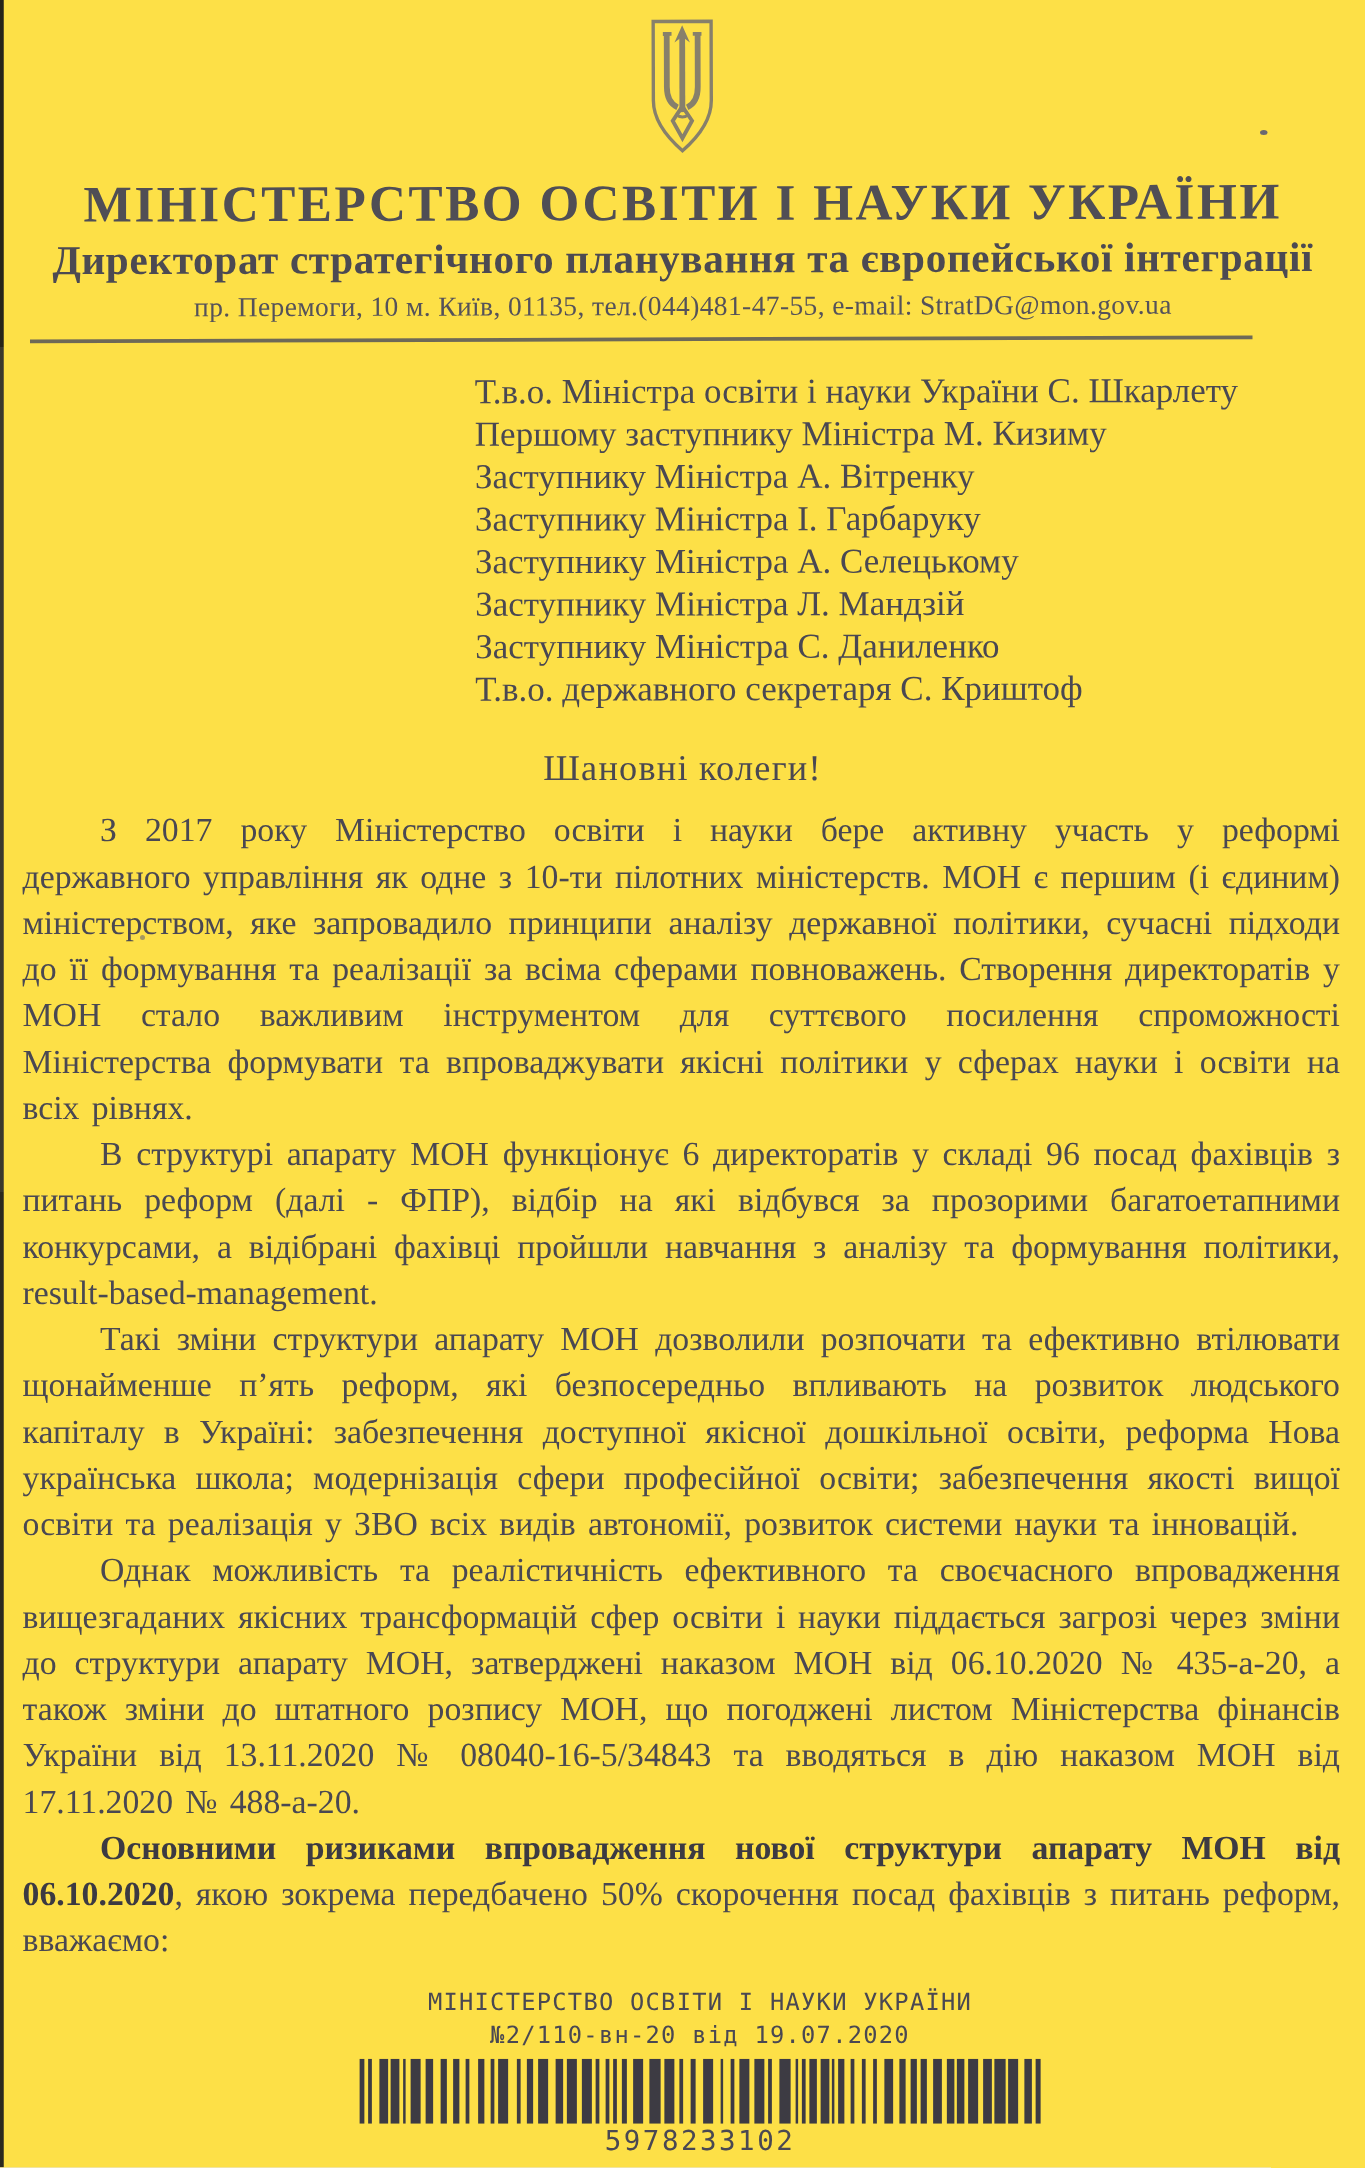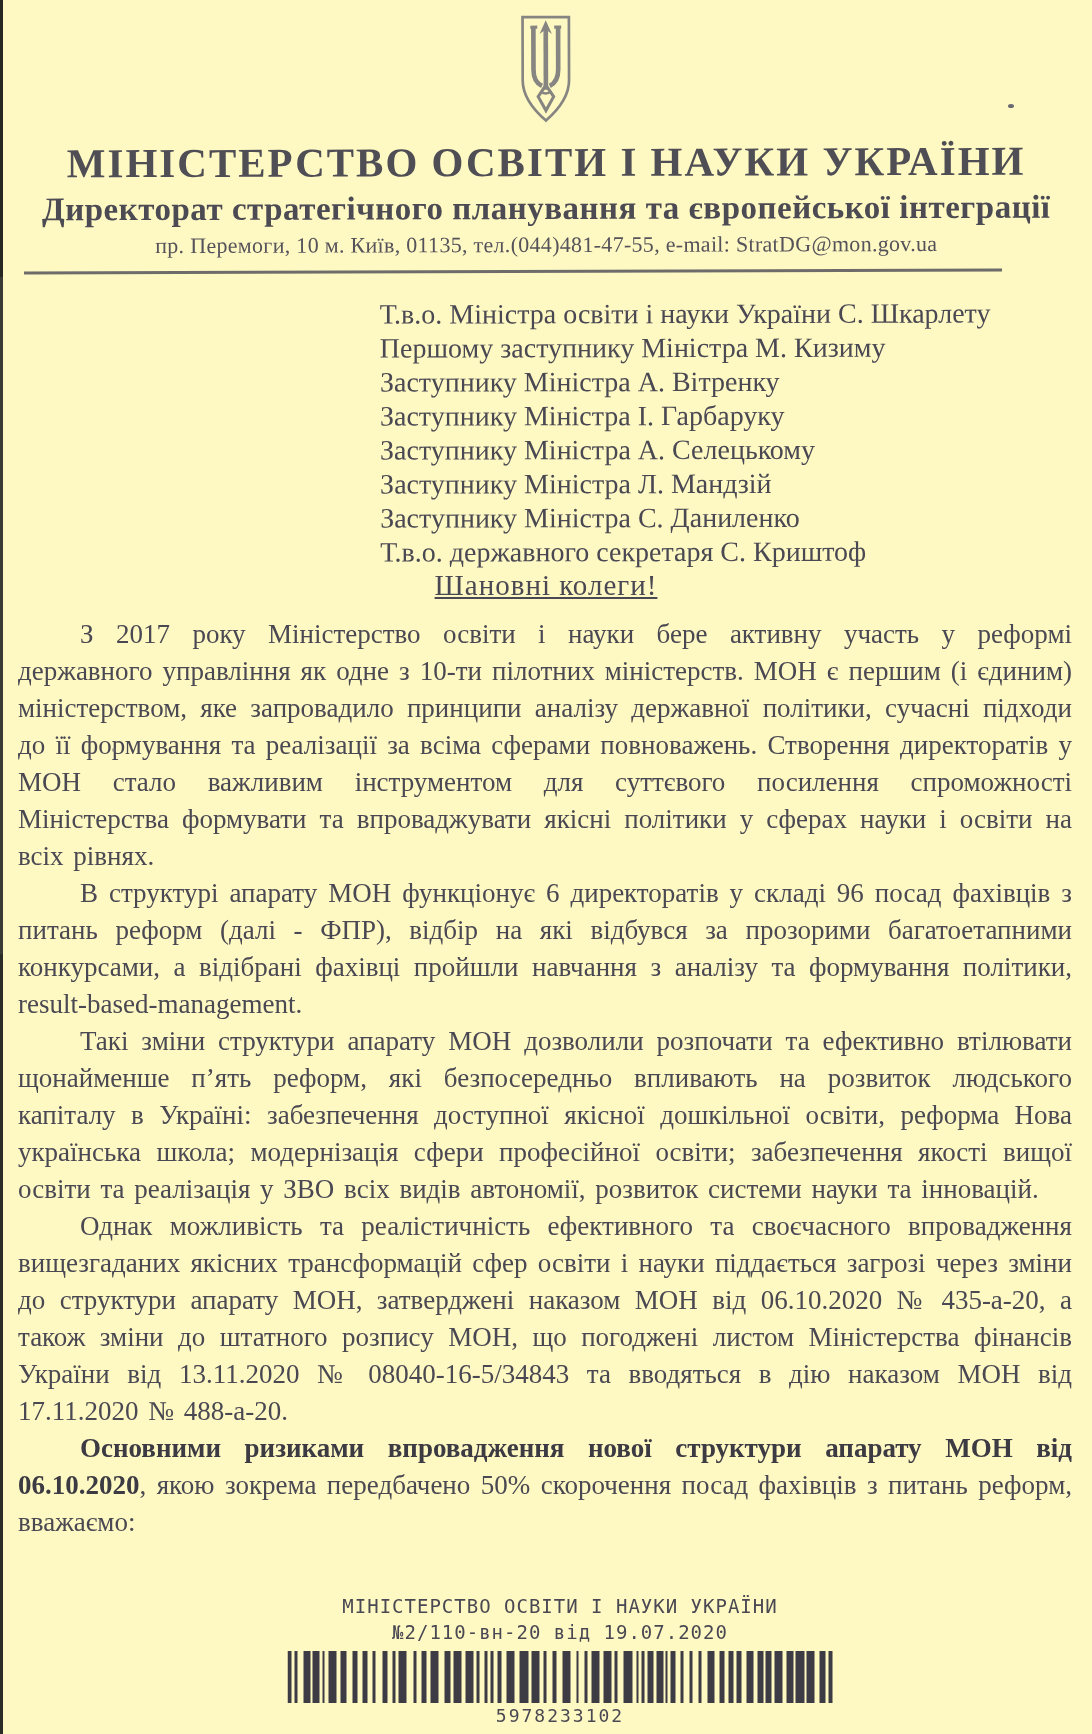--- a/index.html
+++ b/index.html
@@ -1,20 +1,20 @@
 <!DOCTYPE html>
 <html lang="uk"><head>
 <meta charset="utf-8">
 <style>
   html,body{margin:0;padding:0;background:#e8e8e6;}
   .page{
     position:relative;
     width:1092px;height:1734px;
     margin:0 auto;
-    background:#fef9c3;
+    background:#fde047;
     overflow:hidden;
     font-family:"Liberation Serif", serif;
     color:#4a4852;
   }
   
   .scan-edge{
     position:absolute;left:0;top:0;width:3px;height:100%;
     background:linear-gradient(#141414 0 16%, #2a2a2a 16% 55%, #1a1a1a 55% 100%);
     opacity:.92;
   }
@@ -45,22 +45,22 @@
 
   .recipients{
     margin:24px 10px 0 380px;
     font-size:28px;line-height:34px;
     color:#4a4852;white-space:nowrap;
     transform:rotate(-0.1deg);
   }
   .recipient-line{min-height:34px;}
 
   .salutation{
-    text-align:center;
-    font-size:29px;letter-spacing:1px;text-decoration:underline;
+    margin-top:30px;text-align:center;
+    font-size:29px;letter-spacing:1px;
   }
 
   .body-text{
     margin:14px 20px 0 18px;
     font-size:27px;line-height:37px;
     text-align:justify;word-spacing:3px;
   }
   .body-text p{margin:0;text-indent:62px;}
   .body-text b{color:#3c3a42;}
 
@@ -70,21 +70,21 @@
     text-align:center;
     font-family:"DejaVu Sans Mono", monospace;
     color:#4a4852;
   }
   .stamp-line{font-size:19px;line-height:26px;letter-spacing:1px;white-space:nowrap;}
   .barcode{
     width:545px;height:52px;margin:6px auto 0 auto;
     display:flex;align-items:stretch;overflow:hidden;
   }
   .barcode span{flex:none;height:100%;background:#3d3b43;}
-  .barcode-number{font-size:18px;letter-spacing:2px;margin-top:2px;}
+  .barcode-number{font-size:22px;letter-spacing:2px;margin-top:2px;}
 </style>
 </head>
 <body>
 
 <div class="page">
 
   <div class="scan-edge"></div>
   <div class="speck speck-1"></div>
   <div class="speck speck-2"></div>
 

